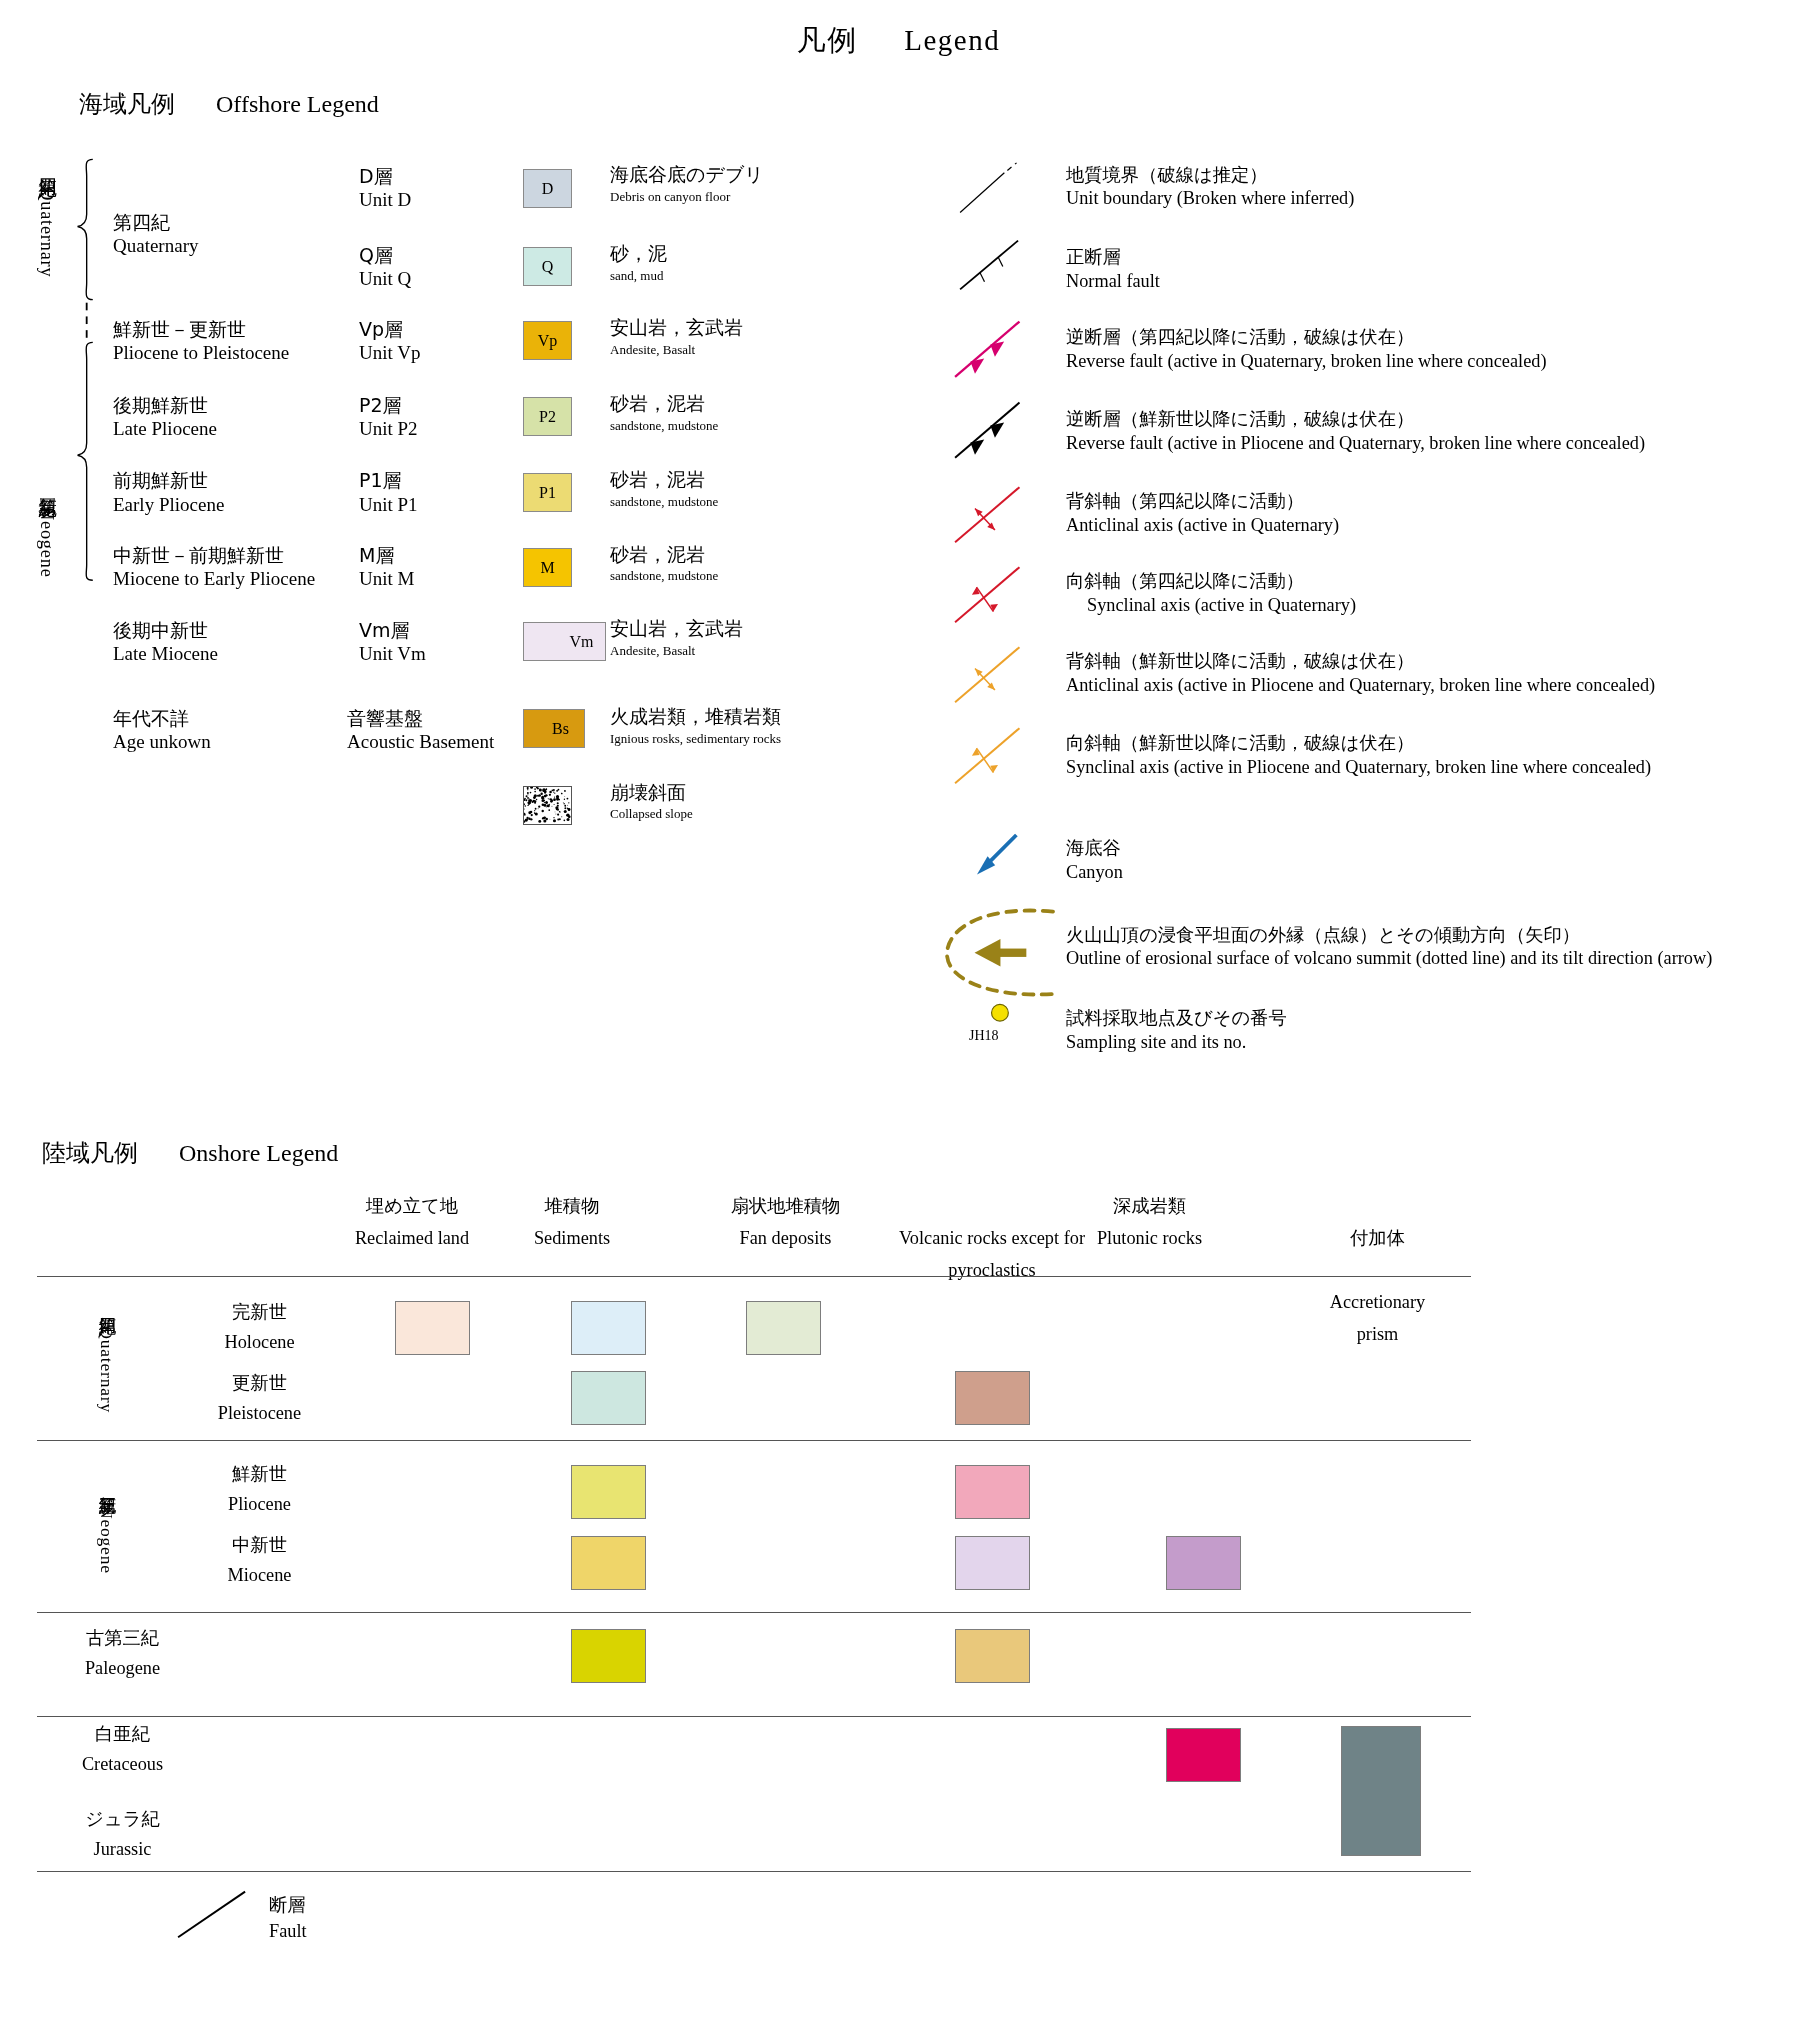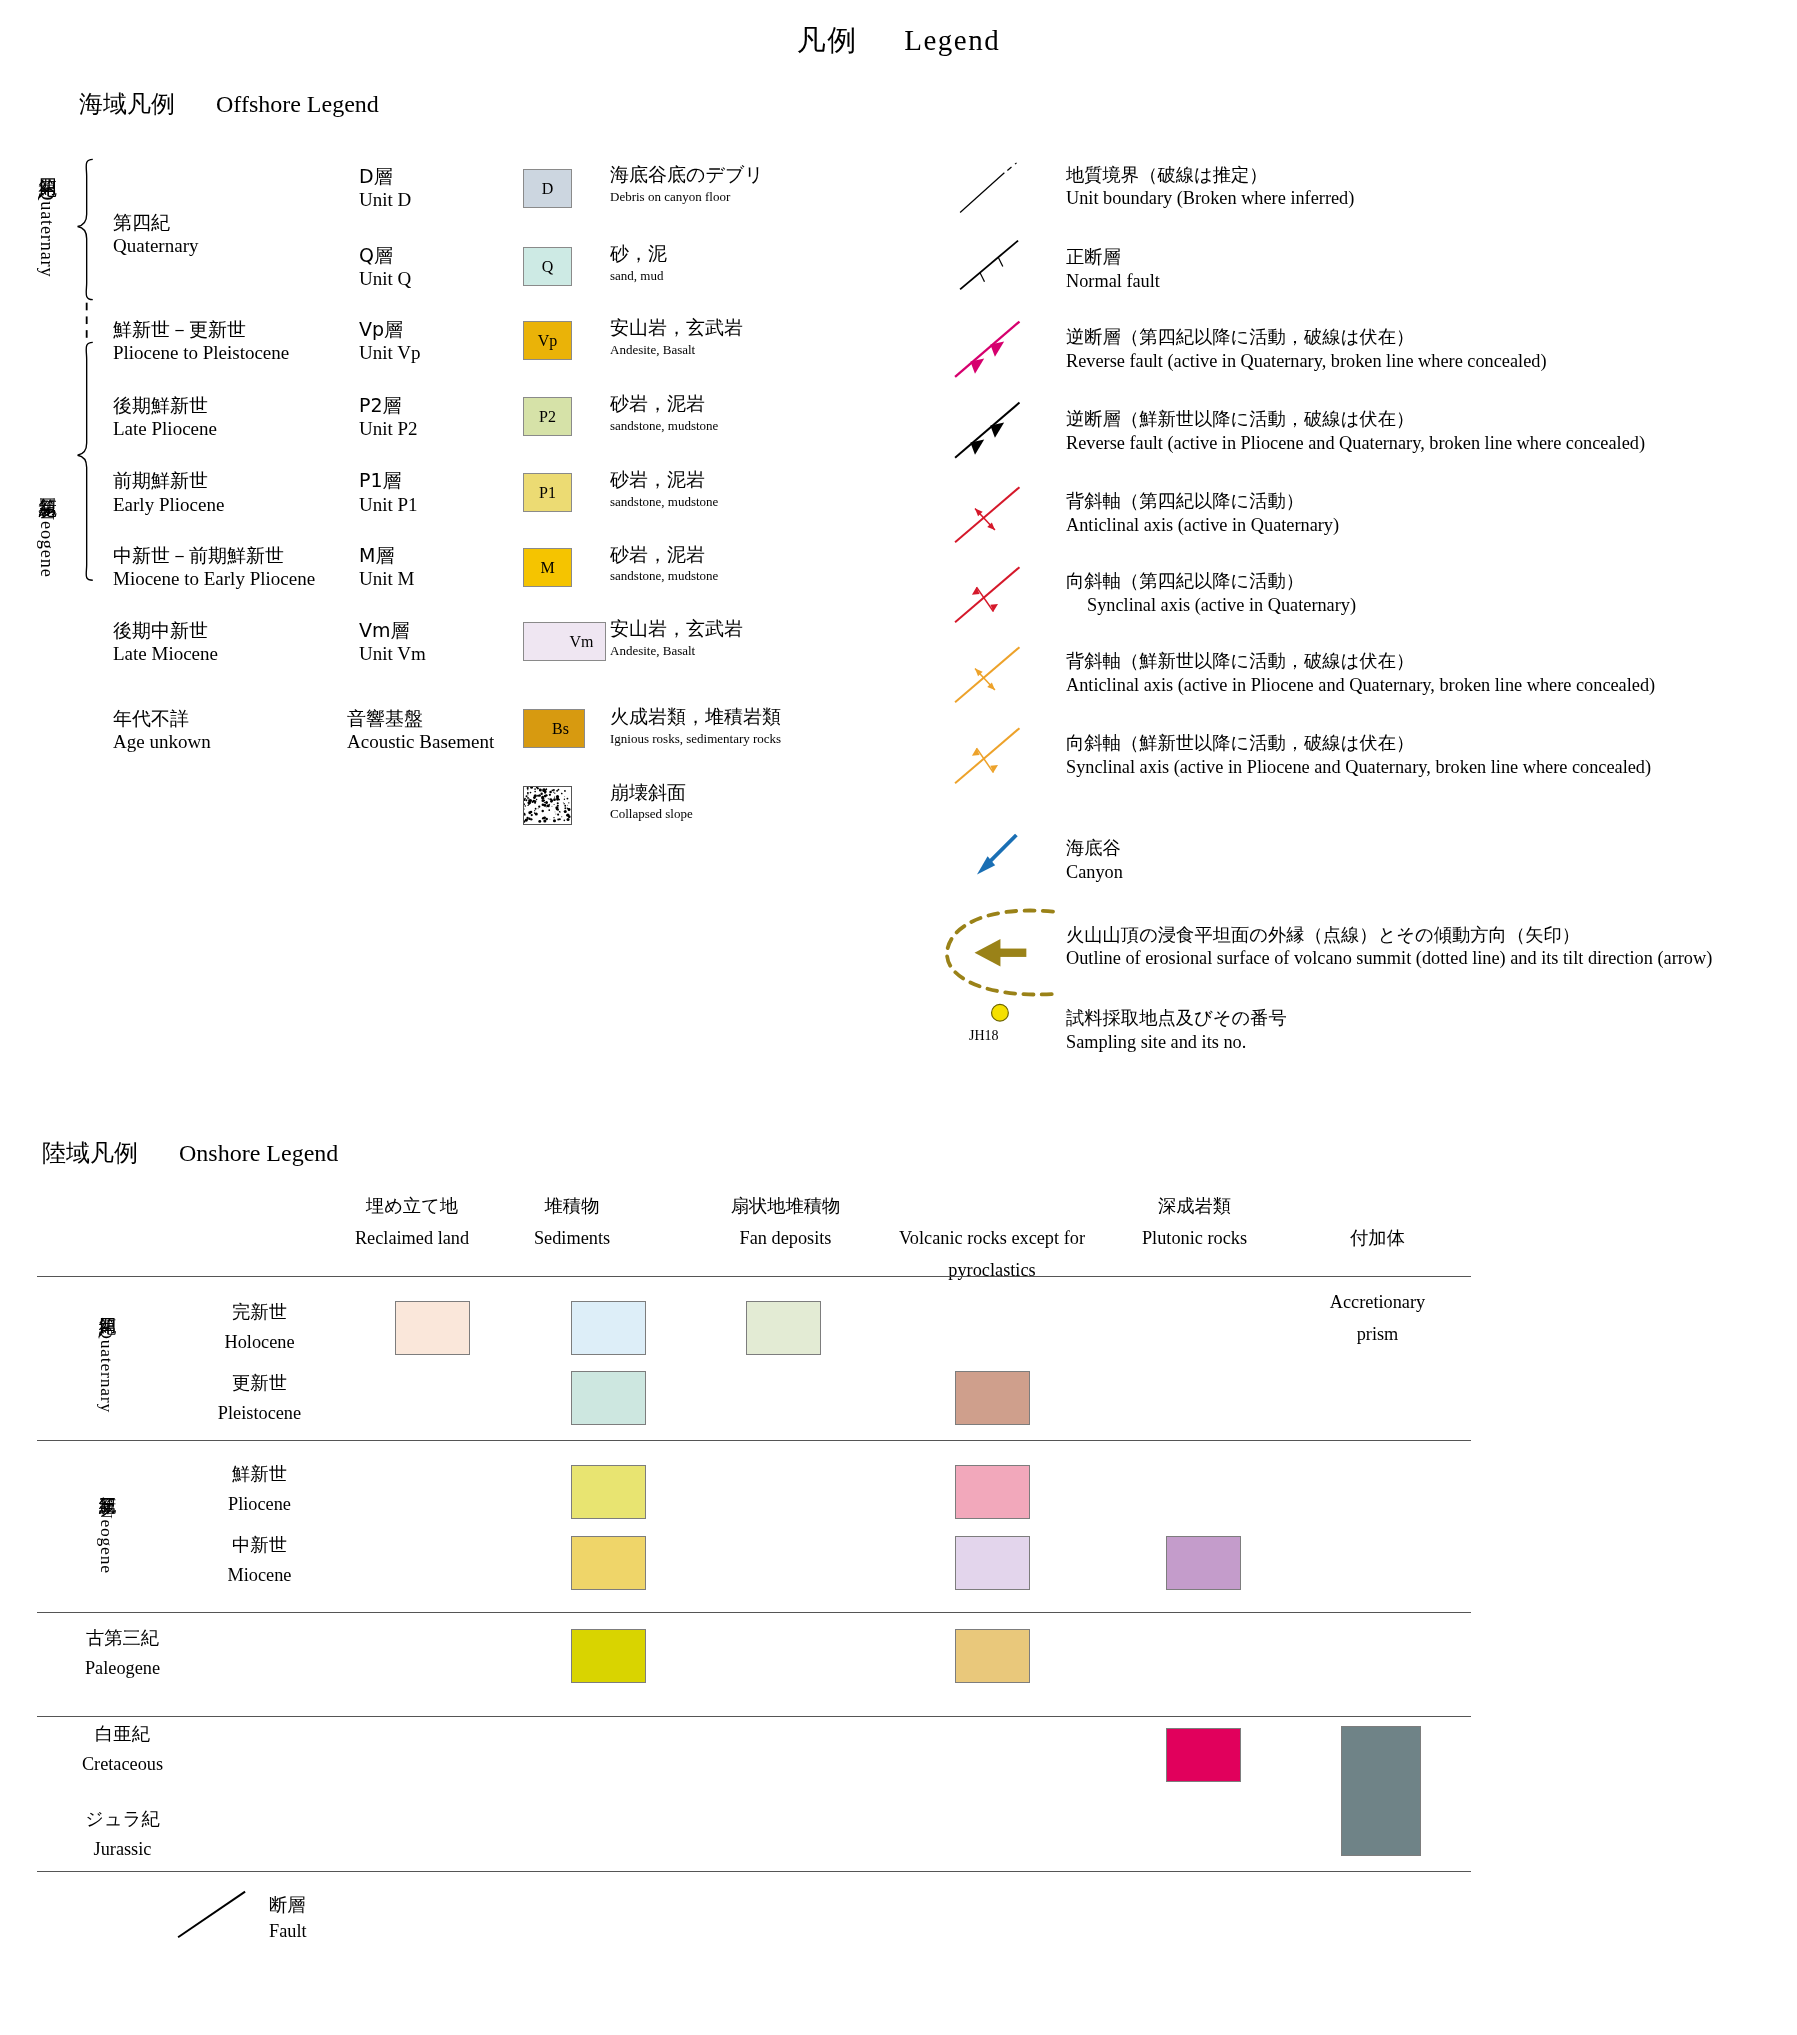--- a/index.html
+++ b/index.html
@@ -421,21 +421,21 @@
   <div>Sediments</div>
 </div>
 <div class="colhead" style="left:698px;top:1190px;width:175px;">
   <div class="jp">扇状地堆積物</div>
   <div>Fan deposits</div>
 </div>
 <div class="colhead" style="left:866px;top:1190px;width:252px;white-space:pre-line;">
   <div>Volcanic rocks except for
 pyroclastics</div>
 </div>
-<div class="colhead" style="left:1099px;top:1190px;width:191px;text-align:center;">
+<div class="colhead" style="left:1054px;top:1190px;width:191px;text-align:center;">
   <div class="jp">深成岩類</div>
   <div>Plutonic rocks</div>
 </div>
 <div class="colhead" style="left:1282px;top:1190px;width:191px;white-space:pre-line;">
   <div class="jp">付加体</div>
   <div>Accretionary
 prism</div>
 </div>
 
 <div class="hline" style="left:37px;top:1276px;width:1434px;"></div>

